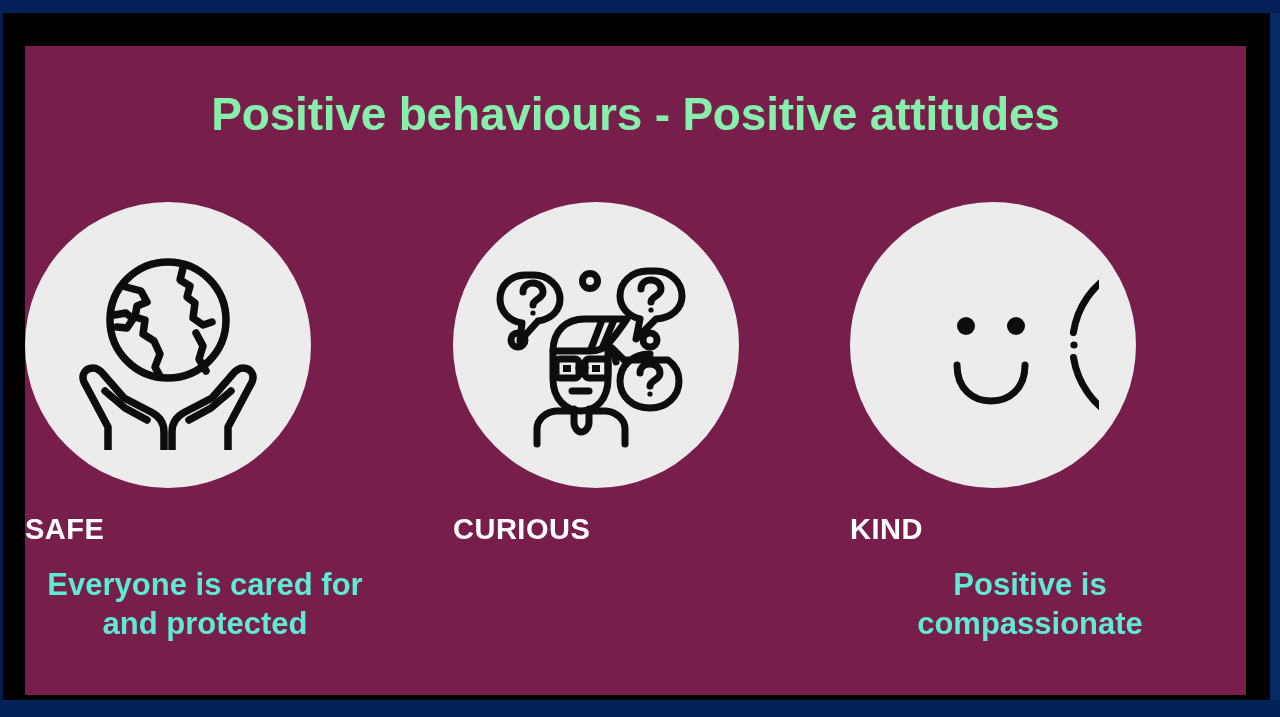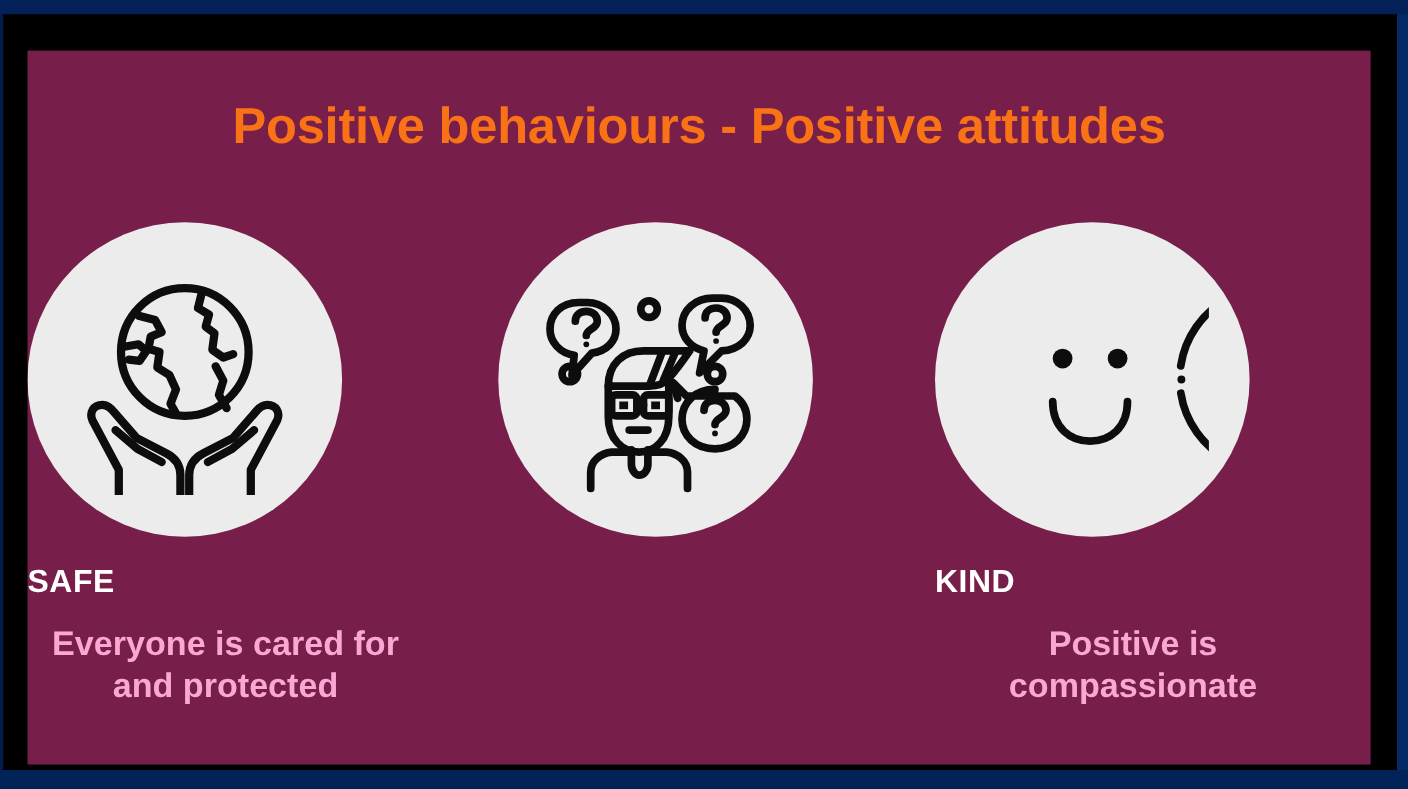--- a/index.html
+++ b/index.html
@@ -57,21 +57,21 @@
     width: 1221px; height: 649px;
     background: #771f4a;
     overflow: hidden;
   }
 
   .slide-title {
     position: absolute;
     left: 0; top: 43px;
     width: 1221px;
     text-align: center;
-    color: #f97316;
+    color: #86efac;
     font-size: 46px;
     font-weight: bold;
     letter-spacing: -0.2px;
     line-height: 1.1;
     white-space: nowrap;
   }
 
   
   .columns {
     position: absolute;
@@ -108,21 +108,21 @@
     color: #ffffff;
     font-size: 29px;
     font-weight: bold;
     letter-spacing: 0.5px;
     text-align: center;
     line-height: 1;
   }
 
   .value-desc {
     margin-top: 22px;
-    color: #f9a8d4;
+    color: #5eead4;
     font-size: 31px;
     font-weight: bold;
     text-align: center;
     line-height: 1.25;
     max-width: 360px;
   }
 </style>
 </head>
 <body>
 
@@ -217,20 +217,21 @@
                 <path d="M82 152 L99 152"></path>
 
                 <path d="M84 170 L84 183 C84 189 88 193 91 193
                          C95 193 99 189 99 183 L99 170"></path>
 
                 <path d="M47 205 L47 190 C47 180 56 173 66 172 L84 172"></path>
                 <path d="M135 205 L135 190 C135 180 126 173 116 172 L99 172"></path>
               </svg>
             </span>
           </div>
+          <div class="value-name">CURIOUS</div>
         </div>
 
         <div class="column col-2">
           <div class="icon-circle">
             <span>
               <svg width="212" height="212" viewBox="0 0 212 212" fill="none" stroke="#0d0d0d" stroke-width="7" stroke-linecap="round" stroke-linejoin="round">
 
                 <path d="M186.5 118.5 A 83 83 0 1 0 186.4 93.6"></path>
                 <circle cx="187" cy="106" r="3.6" fill="#0d0d0d" stroke="none"></circle>
 

